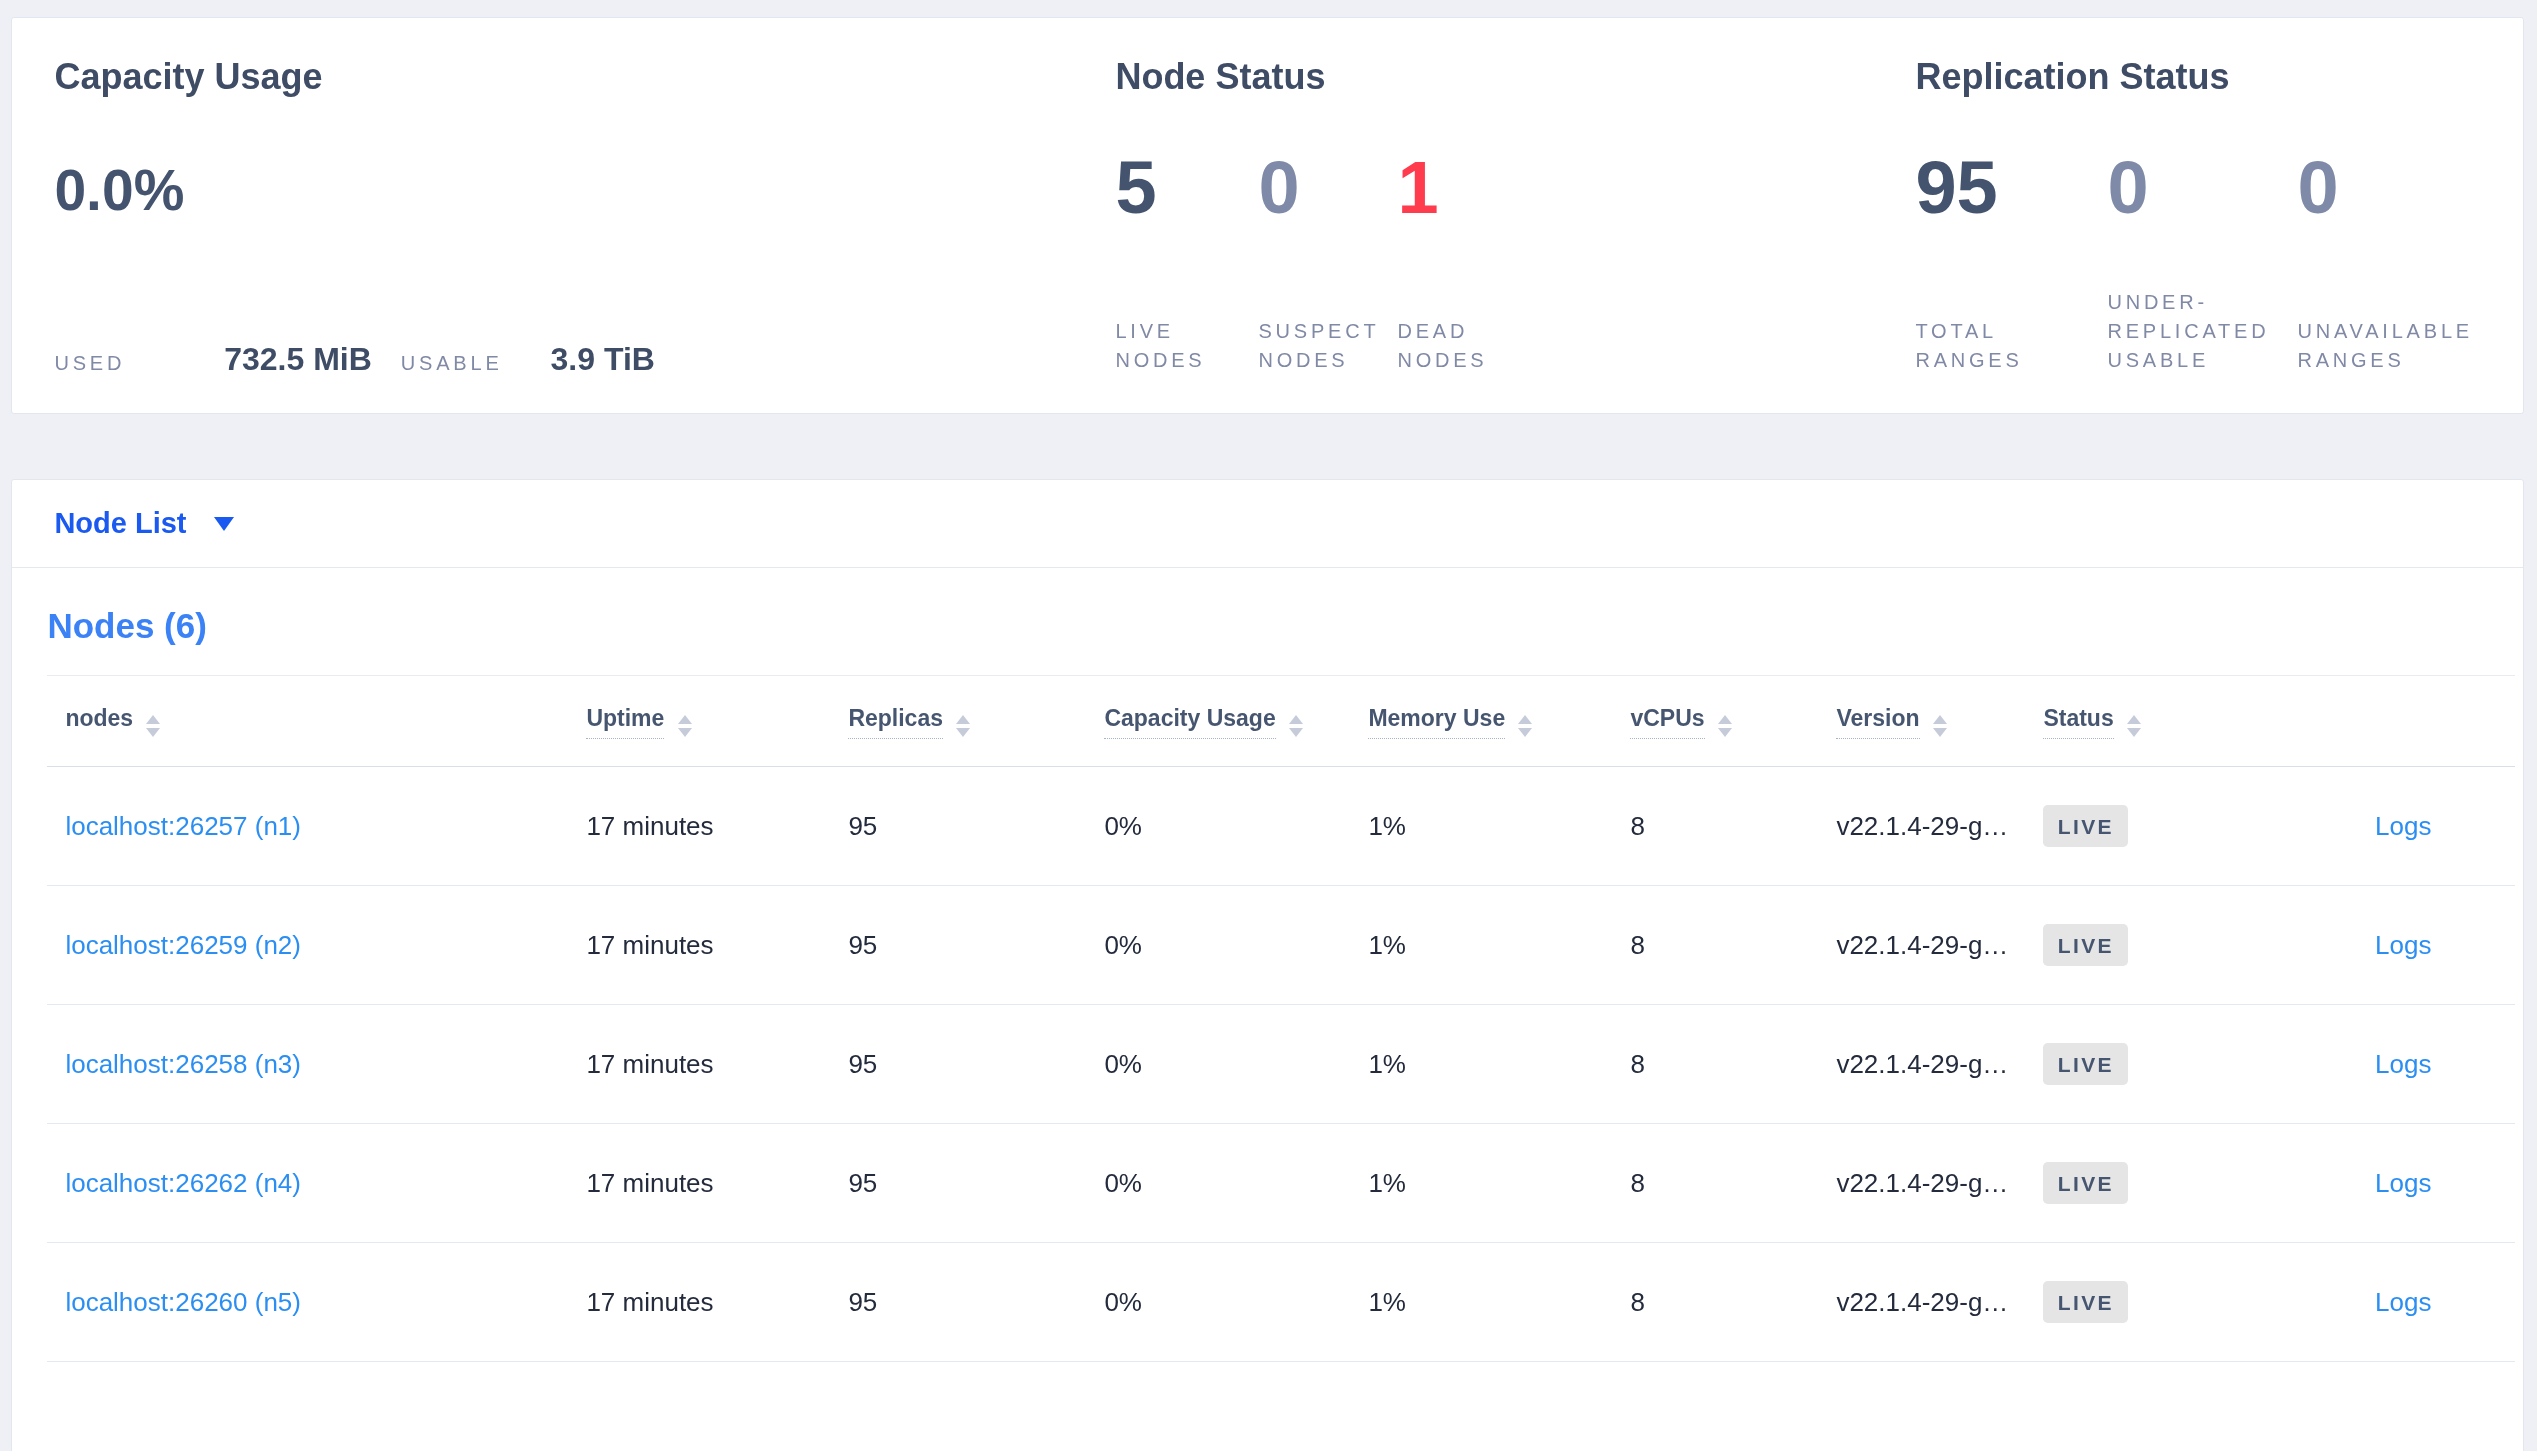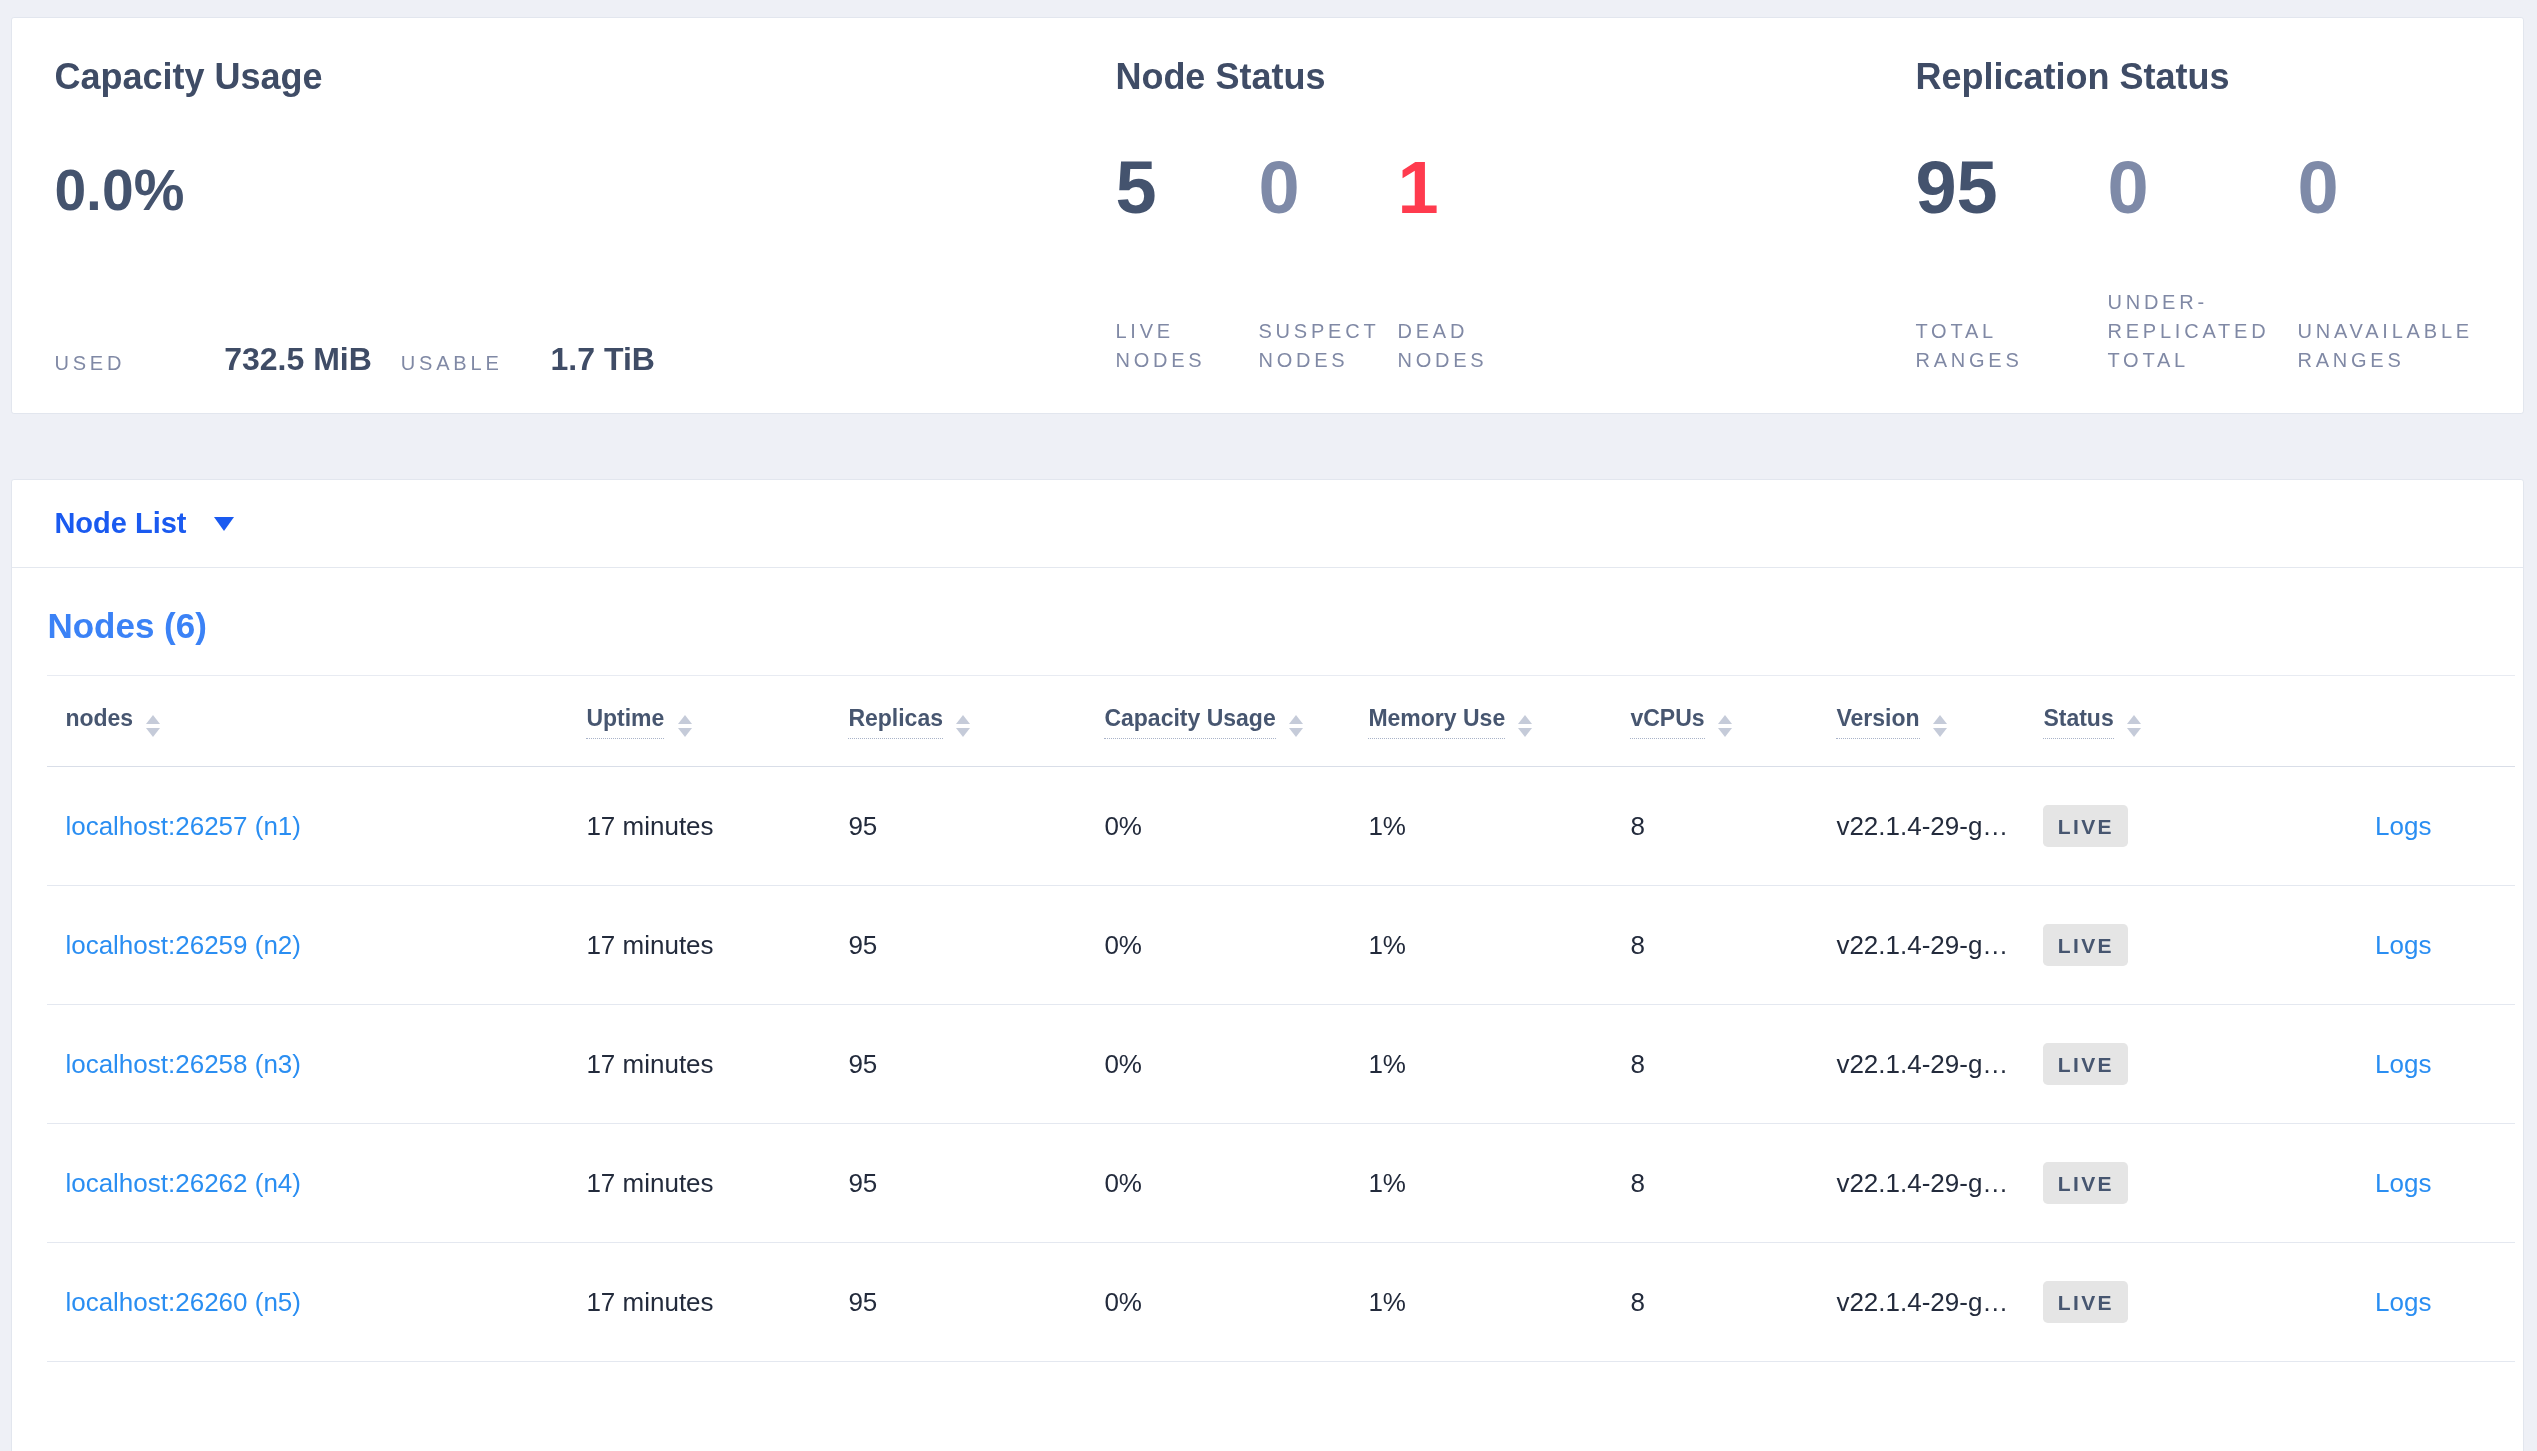--- a/index.html
+++ b/index.html
@@ -86,21 +86,21 @@
 
 <div class="card" id="overview-card">
 
   <div class="panel" id="cap-panel">
     <div class="panel-title">Capacity Usage</div>
     <div class="cap-percent">0.0%</div>
     <div class="cap-used-row">
       <span class="caps-label">USED</span>
       <span class="big-val v1">732.5 MiB</span>
       <span class="caps-label l2">USABLE</span>
-      <span class="big-val v2">1.7 TiB</span>
+      <span class="big-val v2">3.9 TiB</span>
     </div>
   </div>
 
   <div class="panel" id="node-panel">
     <div class="panel-title">Node Status</div>
     <div class="stats-row">
 
         <div class="stat">
           <span class="stat-value" style="color: rgb(68, 83, 110);">5</span>
           <span class="stat-label">LIVE NODES</span>
@@ -123,21 +123,21 @@
     <div class="panel-title">Replication Status</div>
     <div class="stats-row">
 
         <div class="stat">
           <span class="stat-value" style="color: rgb(68, 83, 110);">95</span>
           <span class="stat-label">TOTAL RANGES</span>
         </div>
 
         <div class="stat">
           <span class="stat-value" style="color: rgb(126, 138, 168);">0</span>
-          <span class="stat-label">UNDER-REPLICATED TOTAL</span>
+          <span class="stat-label">UNDER-REPLICATED USABLE</span>
         </div>
 
         <div class="stat">
           <span class="stat-value" style="color: rgb(126, 138, 168);">0</span>
           <span class="stat-label">UNAVAILABLE RANGES</span>
         </div>
 
     </div>
   </div>
 

